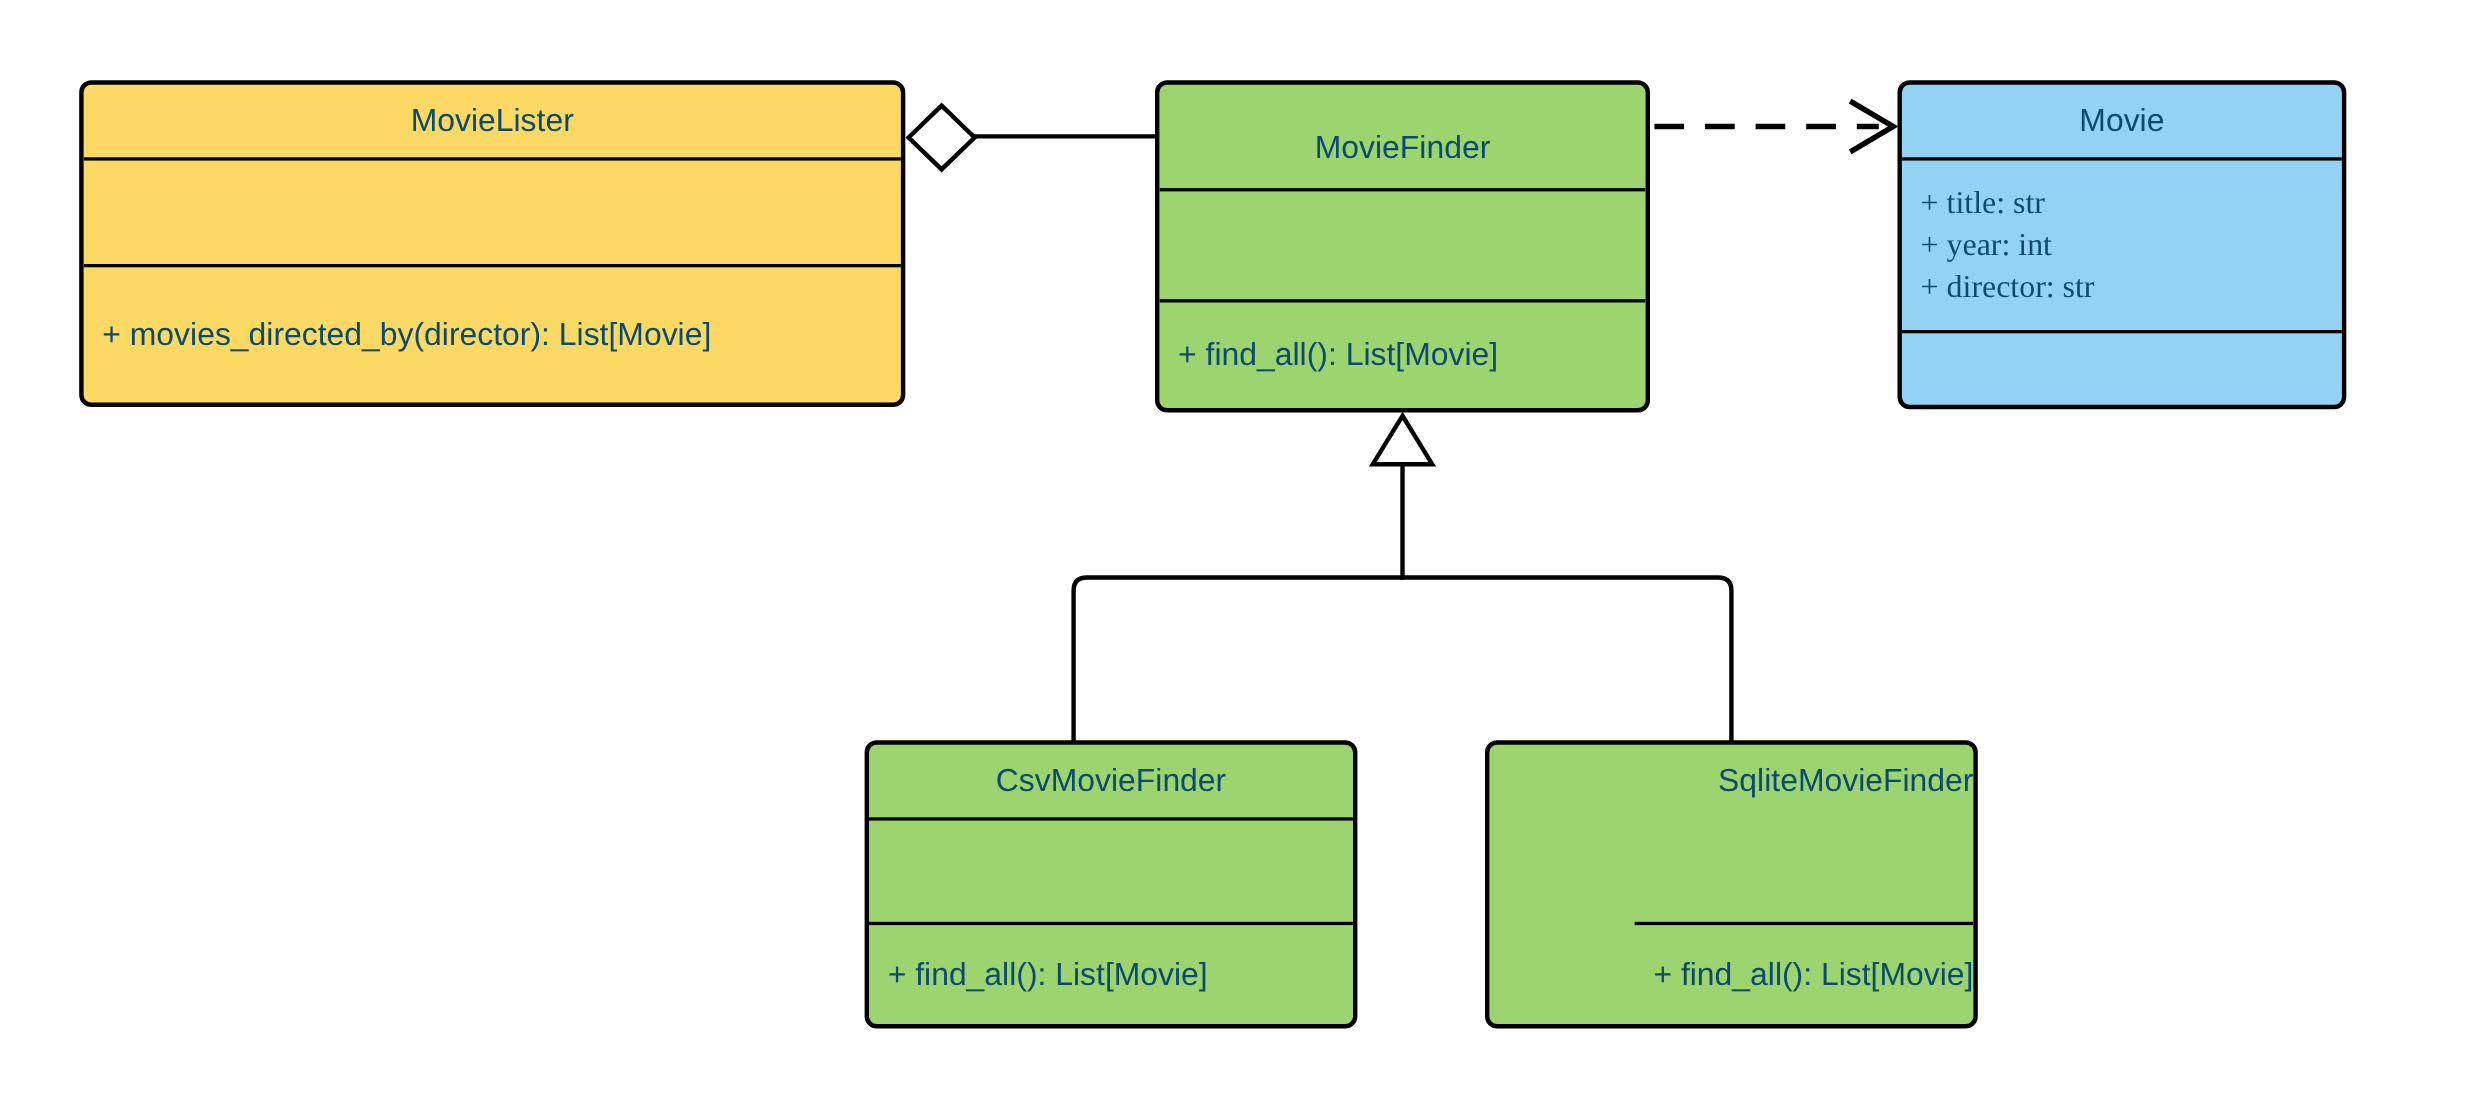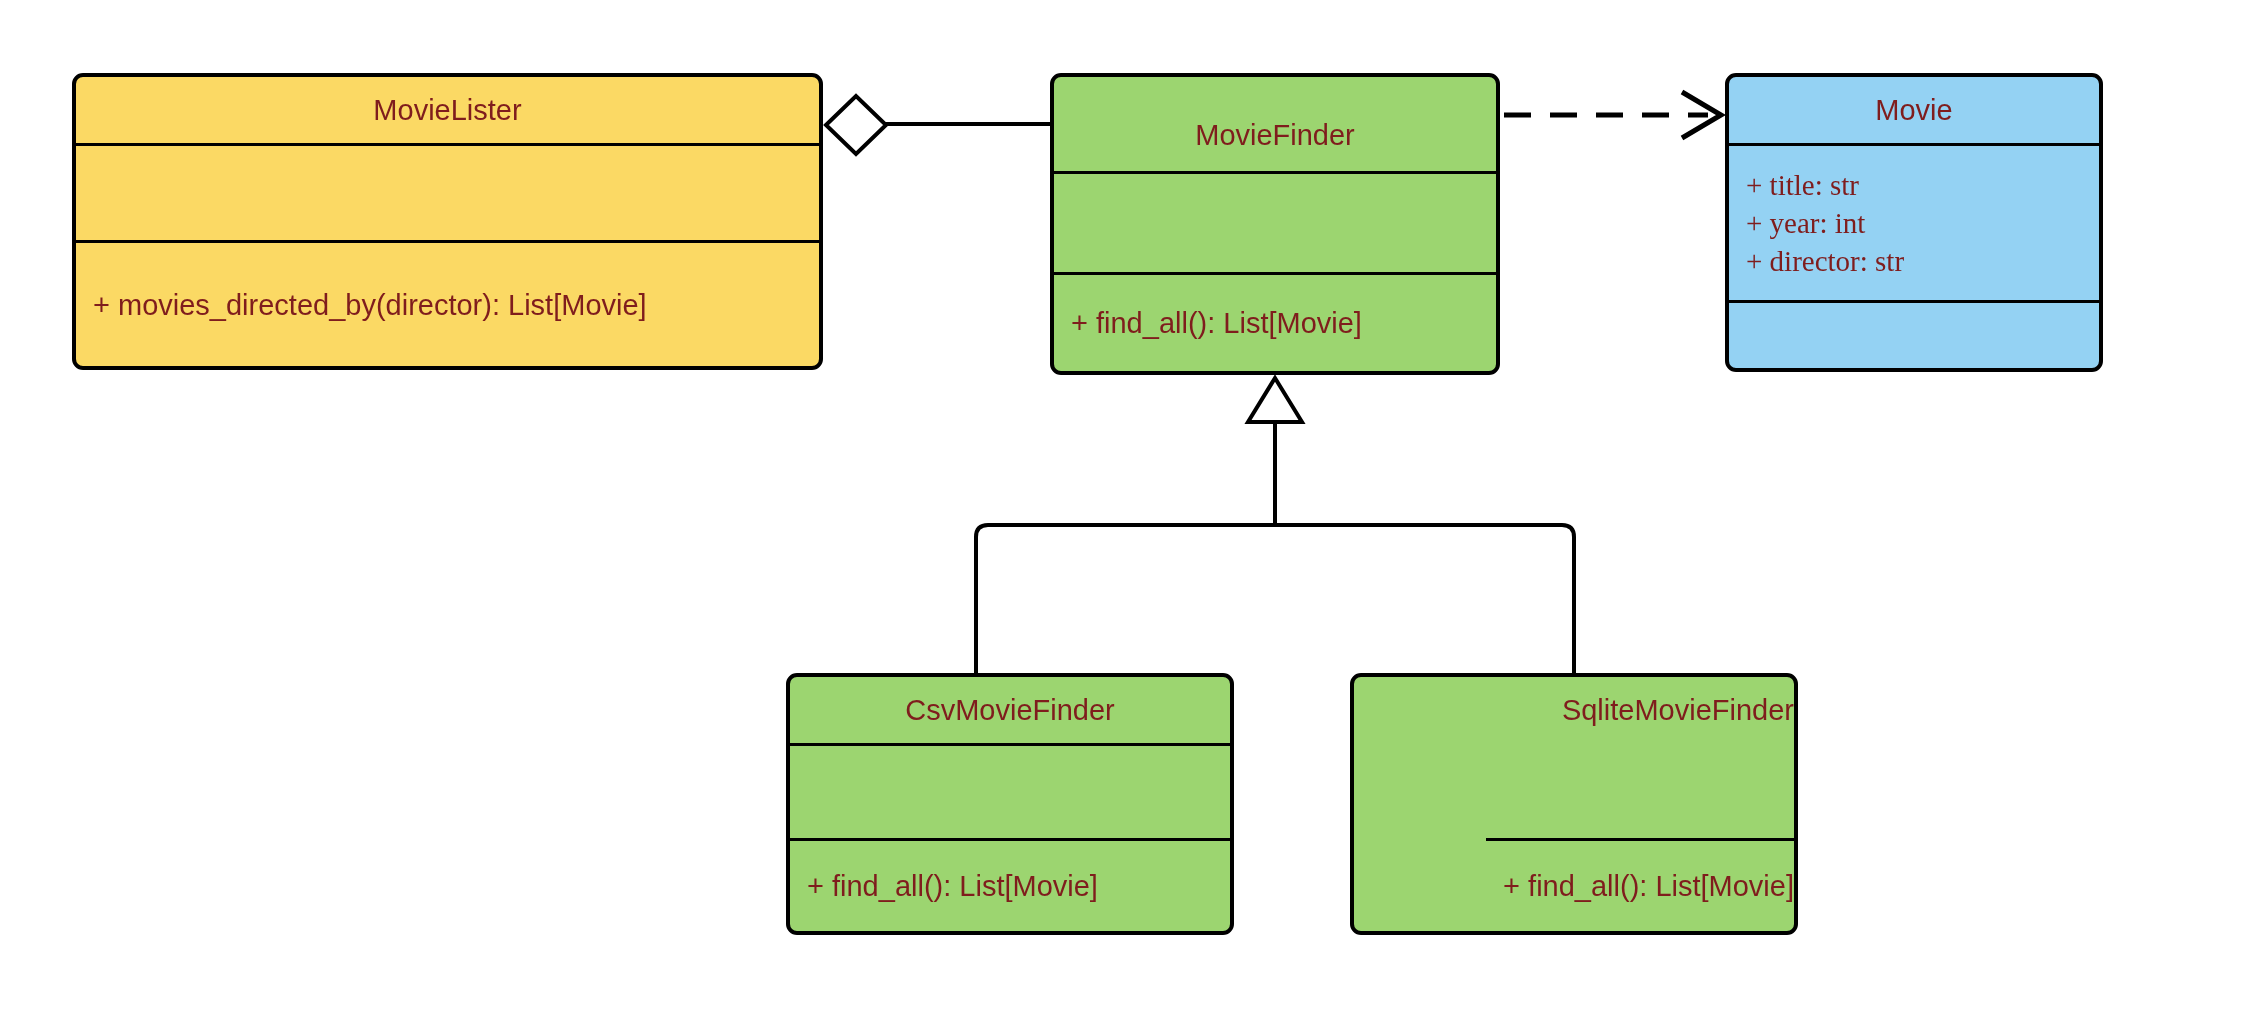--- a/index.html
+++ b/index.html
@@ -6,21 +6,21 @@
     margin: 0;
     padding: 0;
     background: #ffffff;
   }
   .canvas {
     position: relative;
     width: 2250px;
     height: 1011px;
     background: #ffffff;
     font-family: "Liberation Sans", "DejaVu Sans", sans-serif;
-    color: #7f1d1d;
+    color: #0c4a6e;
     overflow: hidden;
   }
   .edges {
     position: absolute;
     left: 0; top: 0;
     width: 2250px;
     height: 1011px;
   }
   .uml-class {
     position: absolute;
@@ -59,21 +59,21 @@
   #cls-movielister { left: 72px;   top: 73px;  width: 751px; height: 297px; }
   #cls-movielister .c-title   { height: 66px; }
   #cls-movielister .c-attrs   { height: 97px; }
   #cls-movielister .c-methods { height: 126px; justify-content: center; }
 
   #cls-moviefinder { left: 1050px; top: 73px;  width: 450px; height: 302px; }
   #cls-moviefinder .c-title   { height: 80px; margin-top: 24px; }
   #cls-moviefinder .c-attrs   { height: 115px; }
   #cls-moviefinder .c-methods { height: 113px; }
 
-  #cls-movie { left: 1725px; top: 73px;  width: 378px; height: 299px; }
+  #cls-movie { left: 1725px; top: 73px;  width: 408px; height: 299px; }
   #cls-movie .c-title   { height: 66px; }
   #cls-movie .c-attrs   { height: 157px; font-family: Liberation Serif, serif; }
   #cls-movie .c-methods { height: 68px; }
 
   #cls-csvmoviefinder { left: 752px;  top: 673px; width: 448px; height: 262px; margin-left: 34px; }
   #cls-csvmoviefinder .c-title   { height: 66px; }
   #cls-csvmoviefinder .c-attrs   { height: 95px; }
   #cls-csvmoviefinder .c-methods { height: 93px; }
 
   #cls-sqlitemoviefinder { left: 1350px; top: 673px; width: 448px; height: 262px; align-items: flex-end; }

